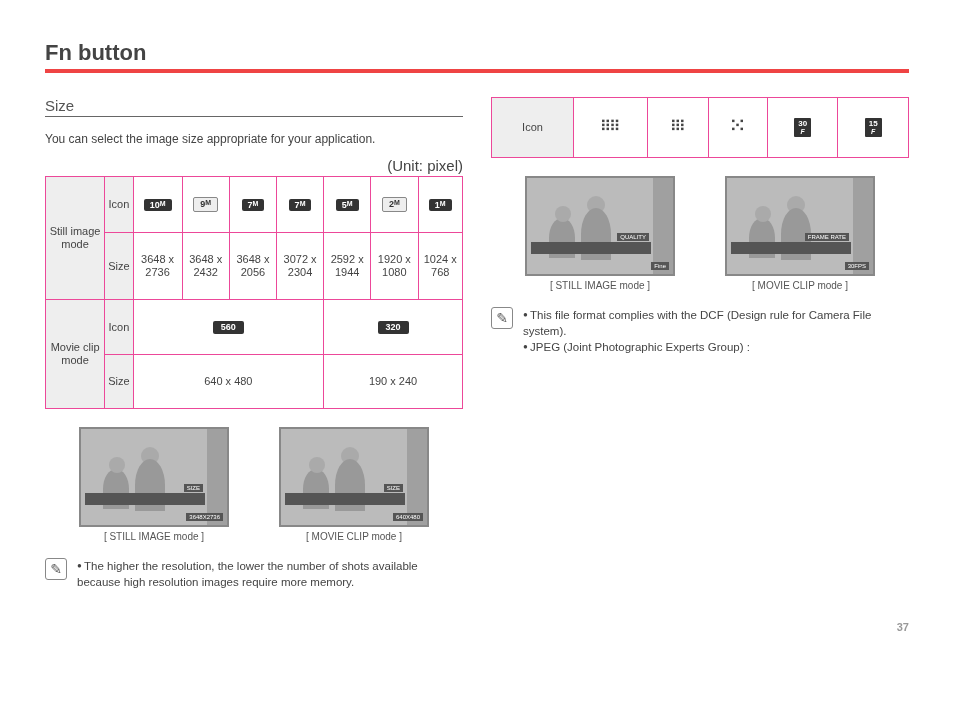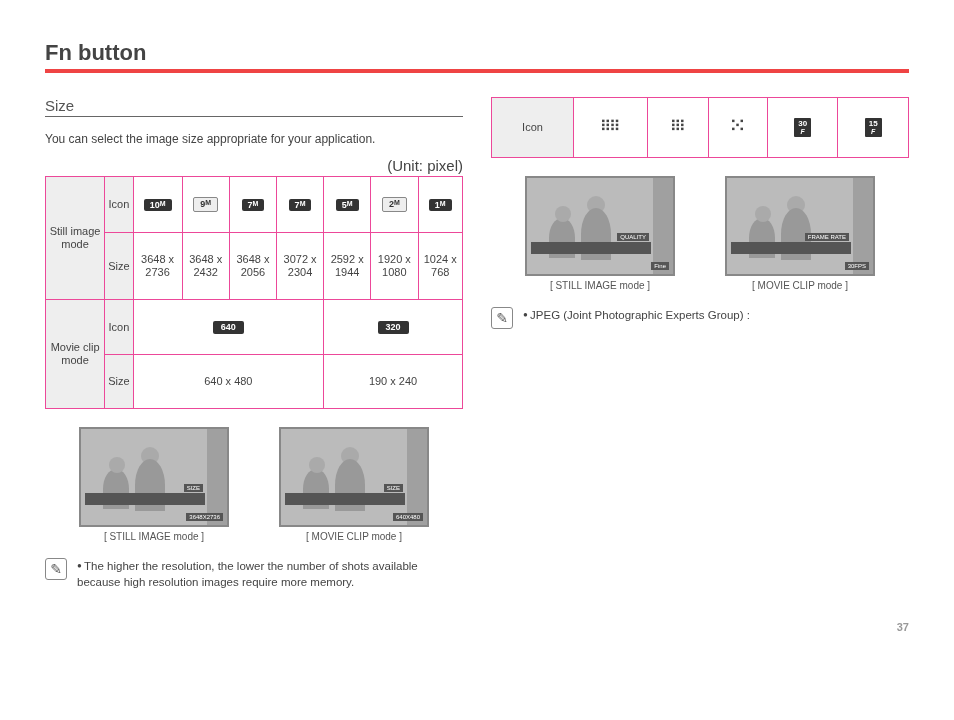--- a/index.html
+++ b/index.html
@@ -143,21 +143,21 @@
         <td>3648 x 2432</td>
         <td>3648 x 2056</td>
         <td>3072 x 2304</td>
         <td>2592 x 1944</td>
         <td>1920 x 1080</td>
         <td>1024 x 768</td>
       </tr>
       <tr>
         <td class="rowhdr" rowspan="2">Movie clip mode</td>
         <td class="rowhdr">Icon</td>
-        <td colspan="4"><span class="badge dark640">640</span></td>
+        <td colspan="4"><span class="badge dark640">560</span></td>
         <td colspan="3"><span class="badge dark640">320</span></td>
       </tr>
       <tr>
         <td class="rowhdr">Size</td>
         <td colspan="4">640 x 480</td>
         <td colspan="3">190 x 240</td>
       </tr>
     </tbody>
       </table>
 
@@ -238,20 +238,21 @@
           <div class="banner"></div>
           <div class="valuelabel">30FPS</div>
         </div>
         <div class="caption">[ MOVIE CLIP mode ]</div>
       </div>
     </div>
 
     <div class="note">
       <div class="icon">✎</div>
       <ul>
+        <li>This file format complies with the DCF (Design rule for Camera File system).</li>
         <li>
           <span>JPEG (Joint Photographic Experts Group) :</span>
         </li>
       </ul>
     </div>
   </div>
 
 </div>
 
 <div class="footer">37</div>

